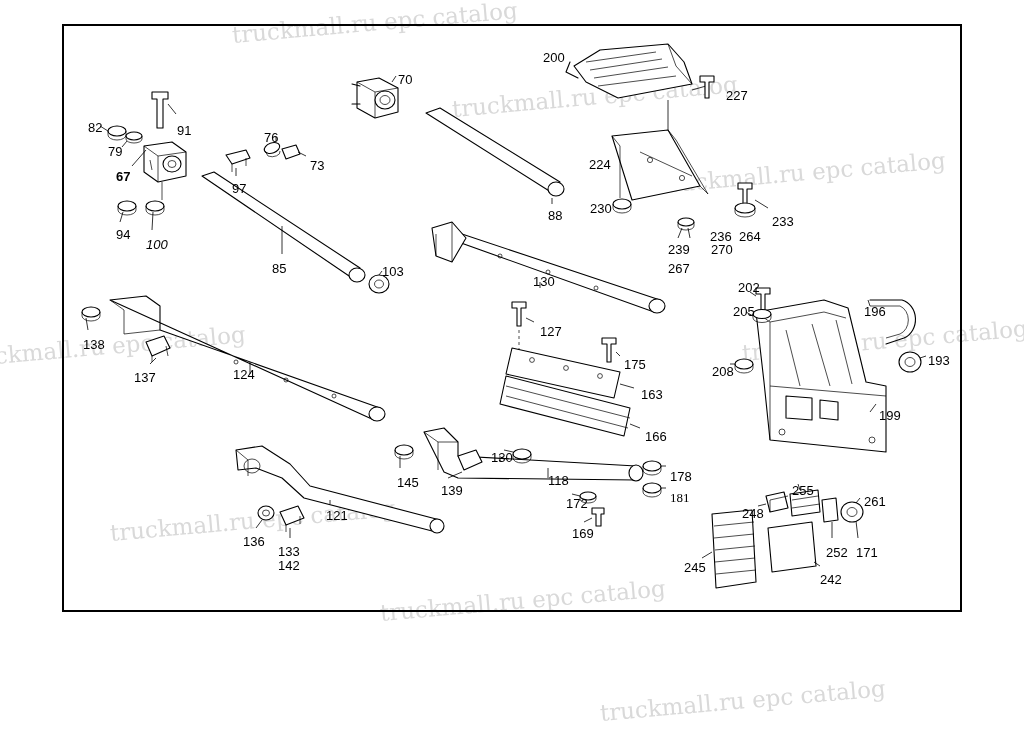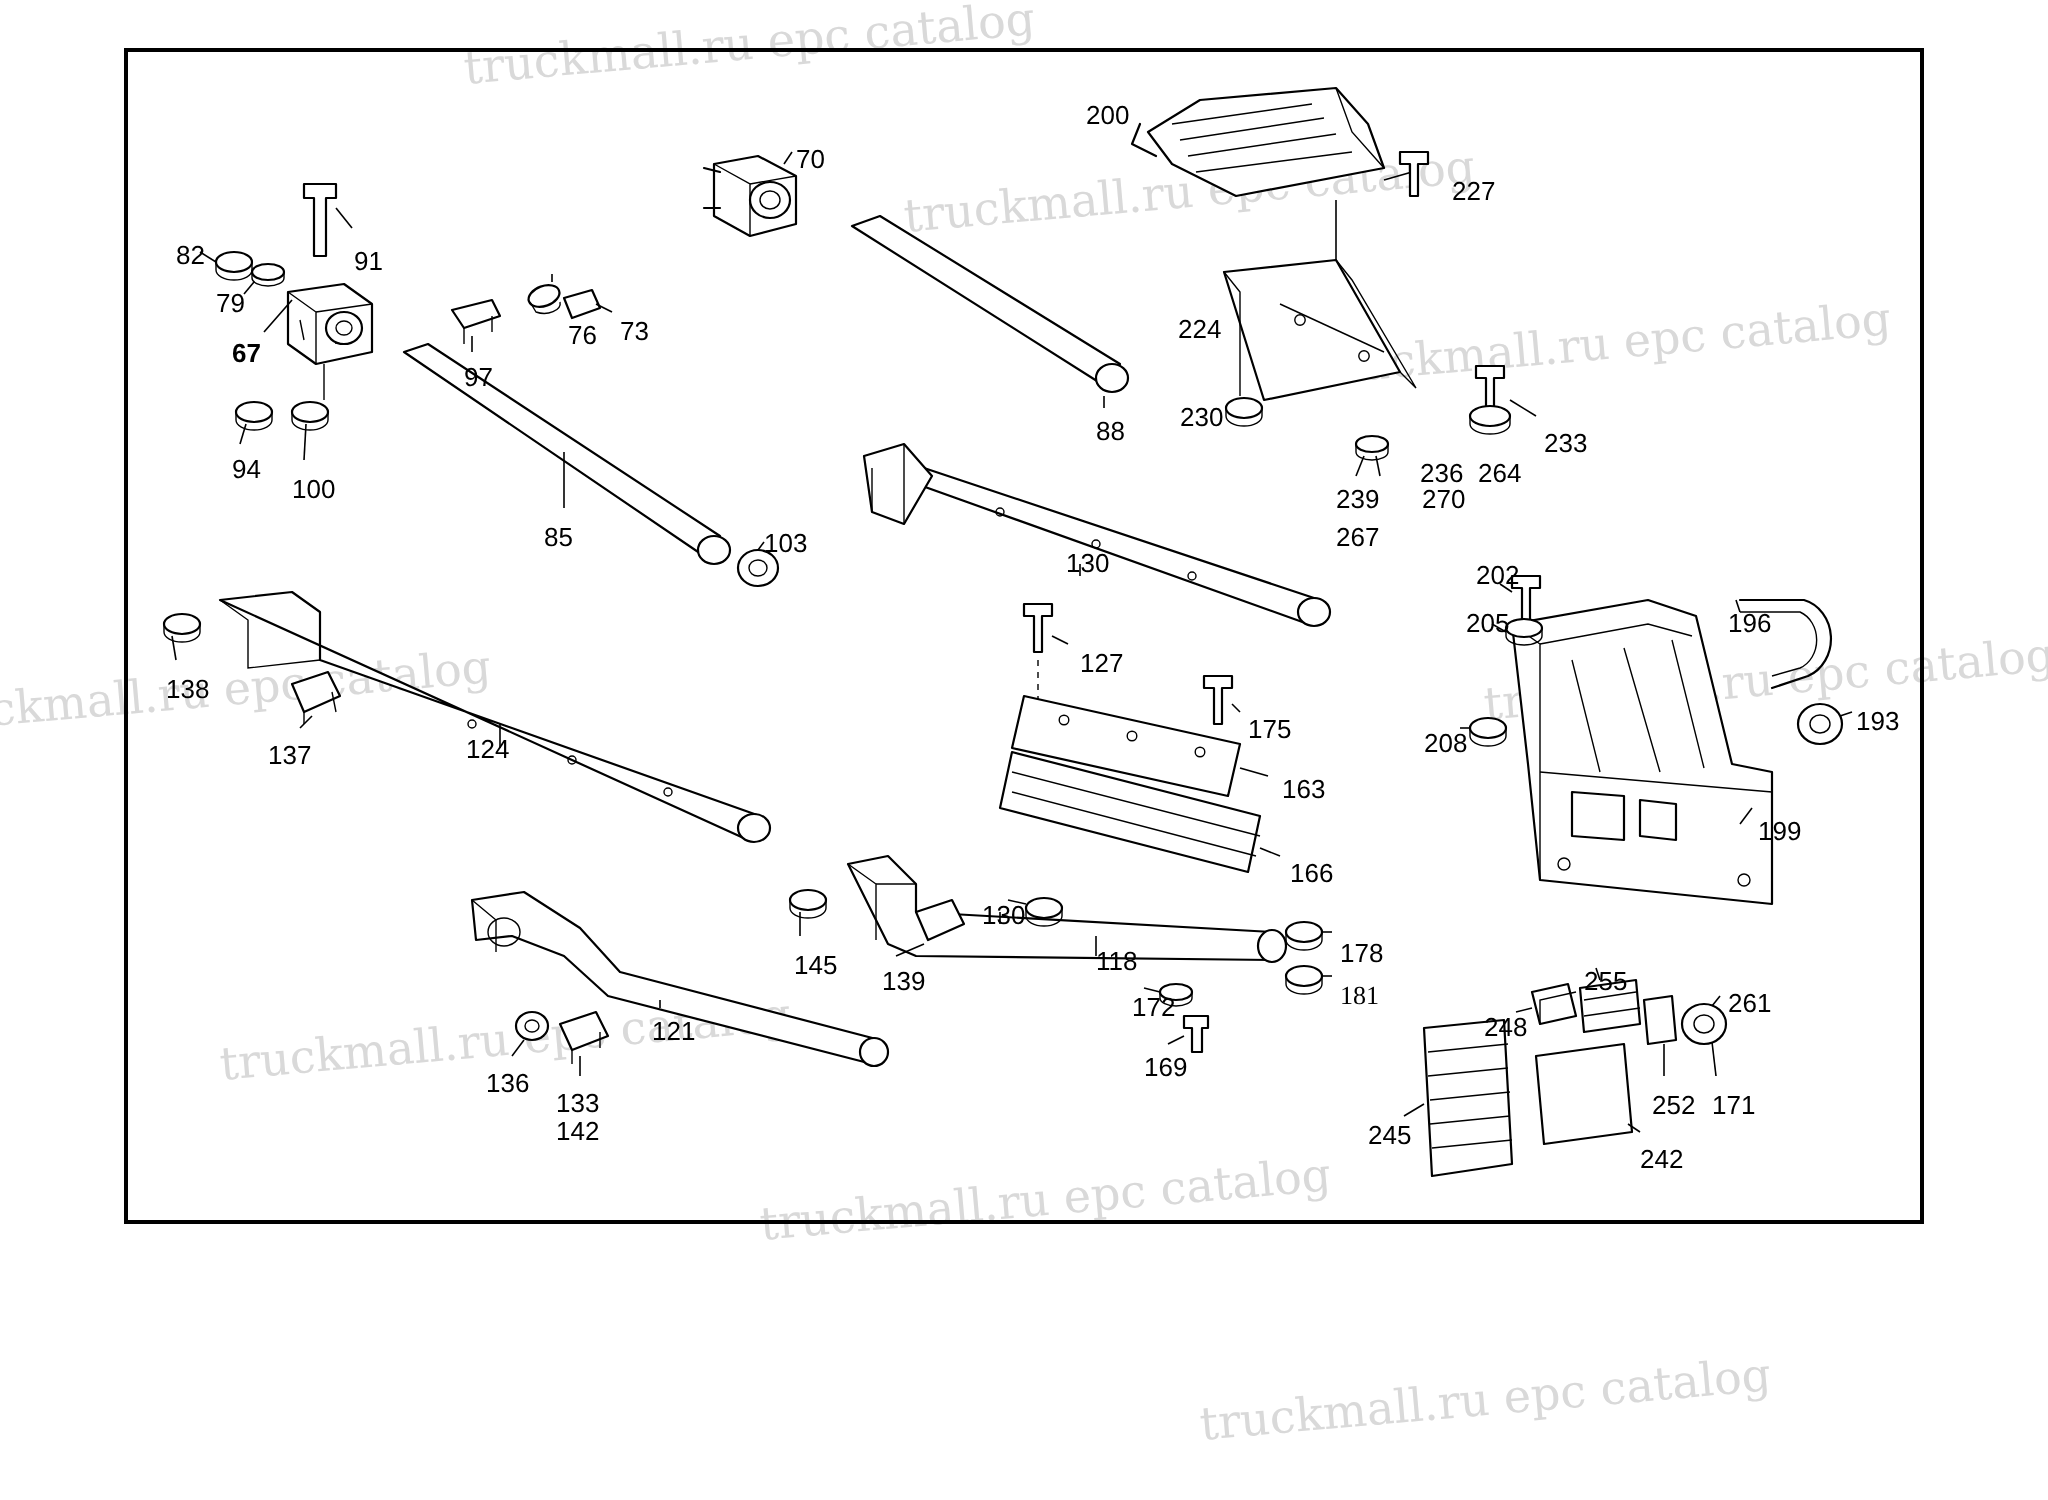--- a/index.html
+++ b/index.html
@@ -371,26 +371,26 @@
     </g>
 
   </svg>
 
   <div class="lbl" style="left:543px;top:51px;">200</div>
   <div class="lbl" style="left:726px;top:89px;">227</div>
   <div class="lbl" style="left:398px;top:73px;">70</div>
   <div class="lbl" style="left:88px;top:121px;">82</div>
   <div class="lbl" style="left:177px;top:124px;">91</div>
   <div class="lbl" style="left:108px;top:145px;">79</div>
-  <div class="lbl" style="left:284px;top:131px;margin-top:30px;">76</div>
+  <div class="lbl" style="left:264px;top:131px;">76</div>
   <div class="lbl" style="left:310px;top:159px;">73</div>
   <div class="lbl" style="left:116px;top:170px;font-weight:bold;">67</div>
   <div class="lbl" style="left:232px;top:182px;">97</div>
   <div class="lbl" style="left:116px;top:228px;">94</div>
-  <div class="lbl" style="left:146px;top:238px;">100</div>
+  <div class="lbl" style="left:146px;top:238px;font-style:italic;">100</div>
   <div class="lbl" style="left:272px;top:262px;">85</div>
   <div class="lbl" style="left:382px;top:265px;">103</div>
   <div class="lbl" style="left:548px;top:209px;">88</div>
   <div class="lbl" style="left:589px;top:158px;">224</div>
   <div class="lbl" style="left:590px;top:202px;">230</div>
   <div class="lbl" style="left:772px;top:215px;">233</div>
   <div class="lbl" style="left:710px;top:230px;">236</div>
   <div class="lbl" style="left:739px;top:230px;">264</div>
   <div class="lbl" style="left:668px;top:243px;">239</div>
   <div class="lbl" style="left:711px;top:243px;">270</div>

